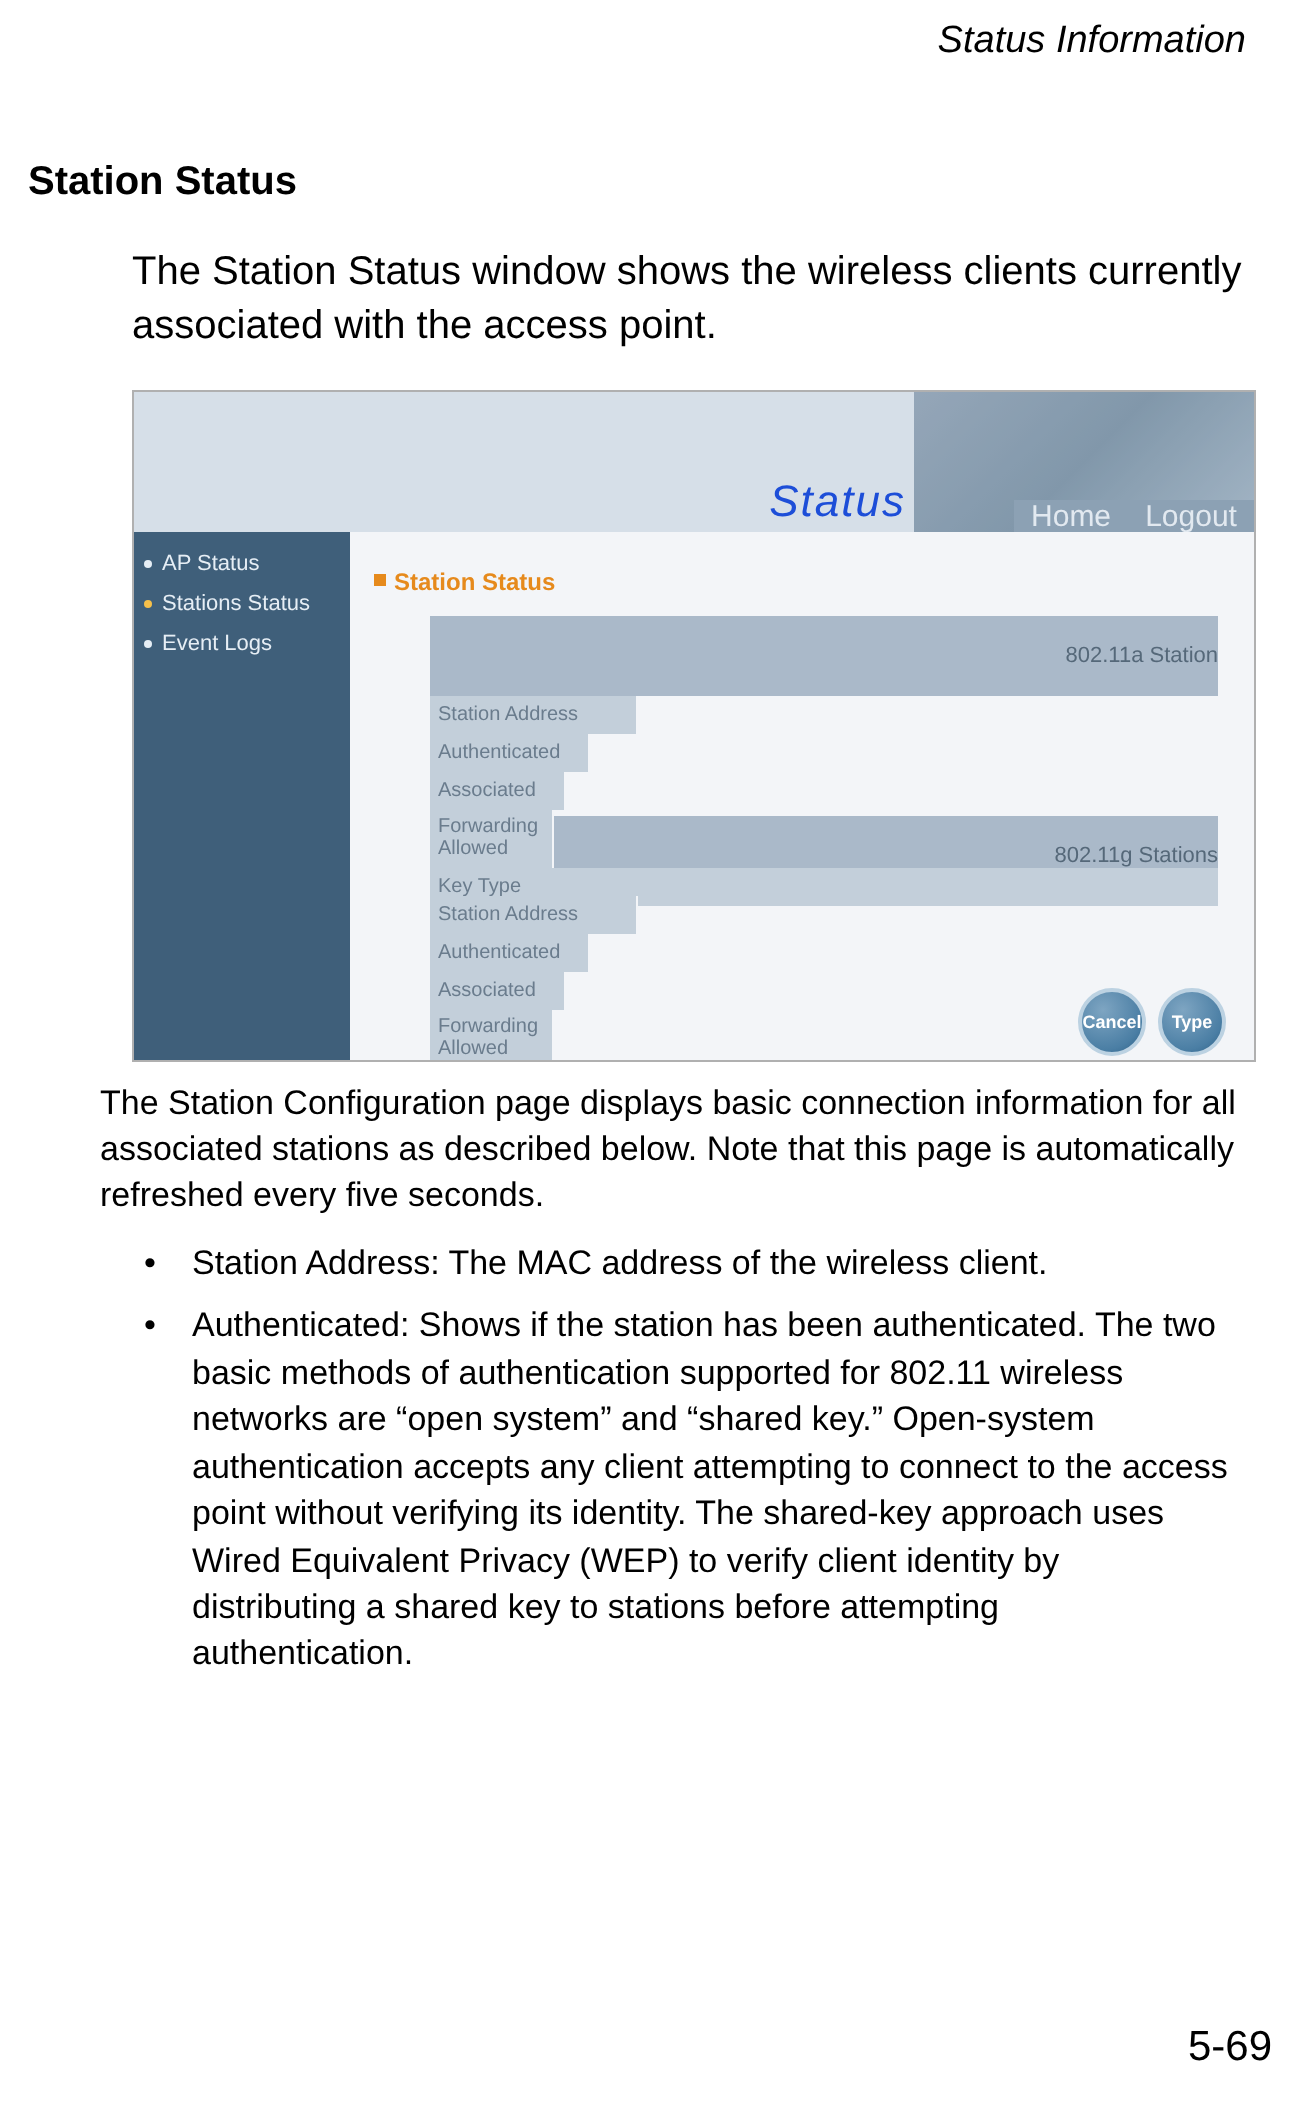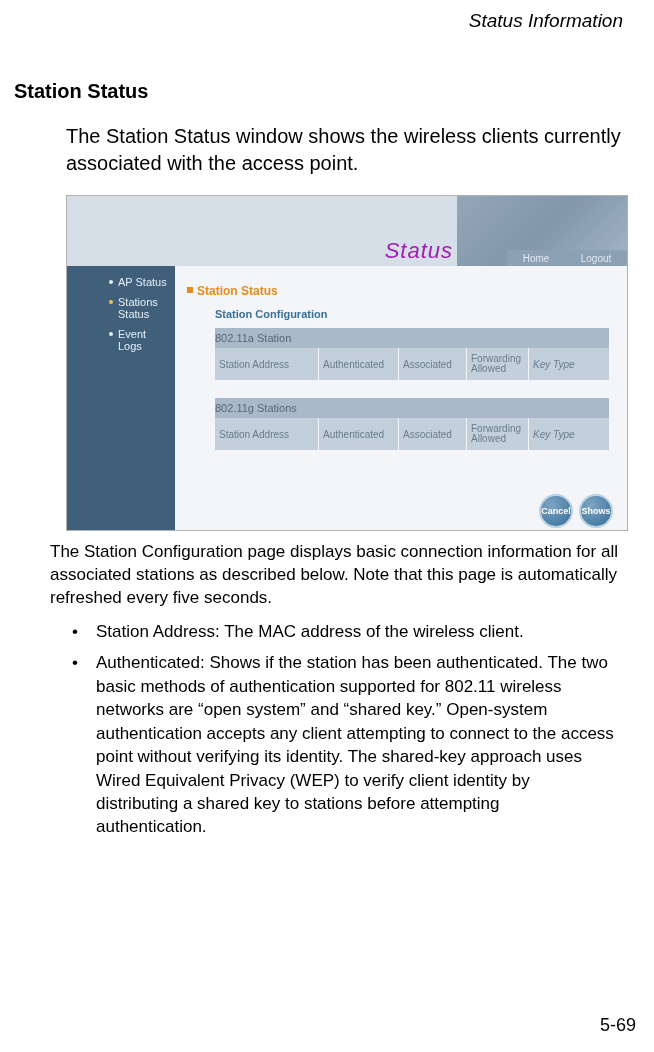--- a/index.html
+++ b/index.html
@@ -53,52 +53,51 @@
     background: linear-gradient(135deg,#7a8fa5 0%, #5e7a91 50%, #8ea4b7 100%);
     opacity: 0.7;
     position: relative;
   }
   .ss-status-word {
     position: absolute;
     right: 174px;
     bottom: 2px;
     font-size: 22px;
     font-style: italic;
-    color: #a21caf;
+    color: #1d4ed8;
     letter-spacing: 1px;
     text-align: center;
   }
   .ss-homebar {
     position: absolute;
     right: 0;
     bottom: 0;
     height: 16px;
     width: 120px;
     background: #6e889f;
     color: #e8eef4;
-    font-size: 10px;
+    font-size: 15px;
     display: flex;
     align-items: center;
     justify-content: space-around;
   }
   .ss-body {
     display: flex;
     height: calc(100% - 70px);
   }
   .ss-sidebar {
     width: 108px;
     background: #3f5f7a;
     padding-top: 6px;
   }
   .ss-side-item {
     font-size: 11px;
     color: #e6eef5;
     padding: 4px 6px 4px 14px;
     position: relative;
-    margin-left: 37px;
   }
   .ss-side-item::before {
     content: "";
     position: absolute;
     left: 5px;
     top: 8px;
     width: 4px;
     height: 4px;
     border-radius: 50%;
     background: #e6eef5;
@@ -130,41 +129,42 @@
     color: #3a6f97;
     margin: 0 0 8px 28px;
   }
   .ss-table {
     margin: 0 6px 18px 28px;
   }
   .ss-table-title {
     background: #aab9c9;
     color: #556879;
     font-size: 11px;
-    text-align: left;
-    padding: 4px 0;
+    text-align: right;
+    padding: 14px 0;
   }
   .ss-table-row {
     display: flex;
-    height: 32px;
+    height: 42px;
+    flex-direction: column;
   }
   .ss-cell {
     background: #c3cfda;
     color: #6a7c8d;
     font-size: 10px;
     padding: 4px 4px;
     border-right: 1px solid #f3f5f8;
     display: flex;
     align-items: center;
   }
   .ss-cell.c1 { width: 104px; }
   .ss-cell.c2 { width: 80px; }
   .ss-cell.c3 { width: 68px; }
   .ss-cell.c4 { width: 62px; line-height: 1.05; }
-  .ss-cell.c5 { flex: 1; border-right: none; font-style: italic; }
+  .ss-cell.c5 { flex: 1; border-right: none; }
   .ss-footer-buttons {
     position: absolute;
     right: 14px;
     bottom: 2px;
     display: flex;
     gap: 6px;
   }
   .ss-circle-btn {
     width: 34px;
     height: 34px;
@@ -195,21 +195,21 @@
   .bullet-dot {
     width: 30px;
     flex-shrink: 0;
     padding-left: 6px;
   }
   .bullet-text { flex: 1; padding-right: 18px; }
   .page-number {
     position: absolute;
     right: 18px;
     bottom: 16px;
-    font-size: 18px;
+    font-size: 21px;
   }
 </style>
 </head>
 <body>
 
 <div class="page-header">
   <span>Status Information</span>
 </div>
 
 <div class="section-title">Station Status</div>
@@ -235,21 +235,20 @@
         <span>Stations Status</span>
       </div>
       <div class="ss-side-item">
         <span>Event Logs</span>
       </div>
     </div>
     <div class="ss-main">
       <div class="ss-heading">
         <span class="sq"></span><span>Station Status</span>
       </div>
-      <div class="ss-subheading">Station Configuration</div>
 
       <div class="ss-table">
         <div class="ss-table-title">802.11a Station</div>
         <div class="ss-table-row">
           <div class="ss-cell c1">Station Address</div>
           <div class="ss-cell c2">Authenticated</div>
           <div class="ss-cell c3">Associated</div>
           <div class="ss-cell c4">Forwarding Allowed</div>
           <div class="ss-cell c5">Key Type</div>
         </div>
@@ -264,21 +263,21 @@
           <div class="ss-cell c4">Forwarding Allowed</div>
           <div class="ss-cell c5">Key Type</div>
         </div>
       </div>
 
       <div class="ss-footer-buttons">
         <div class="ss-circle-btn">
           <span>Cancel</span>
         </div>
         <div class="ss-circle-btn">
-          <span>Shows</span>
+          <span>Type</span>
         </div>
       </div>
     </div>
   </div>
 </div>
 
 <div class="body-text-2">The Station Configuration page displays basic connection information for all associated stations as described below. Note that this page is automatically refreshed every five seconds.</div>
 
 <div class="bullet-list">
   <div class="bullet-item">

